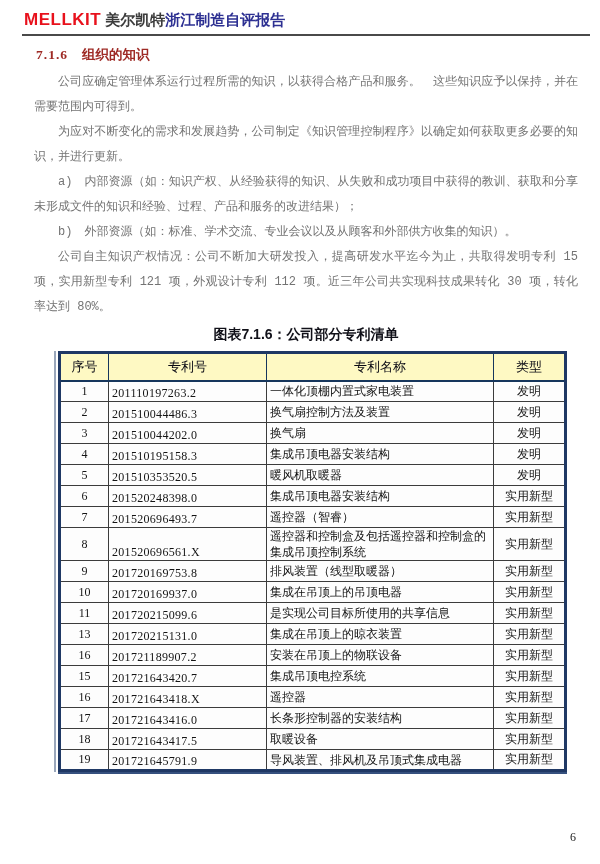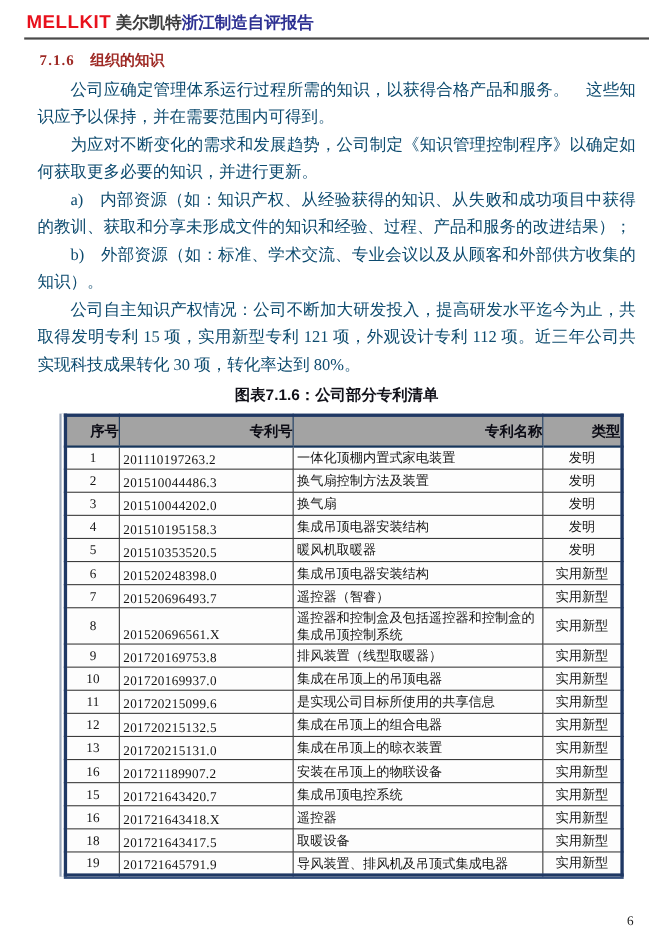--- a/index.html
+++ b/index.html
@@ -31,49 +31,50 @@
 
   
   .section-heading {
     margin: 10px 0 6px 2px;
     font-size: 13.5px; font-weight: bold; color: #9e2a25;
   }
   .section-heading .sec-no { margin-right: 14px; letter-spacing: 1px; }
 
   
   .body-text p {
-    font-size: 15px; line-height: 25px;
+    font-size: 12px; line-height: 25px;
     text-align: justify; text-indent: 2em;
-    color: #0c4a6e;
+    color: #737373;
+    font-family: Liberation Mono, monospace;
   }
 
   
   .table-caption {
     text-align: center; font-weight: bold;
     font-size: 14px; color: #101018;
     margin: 6px 0 7px 0;
     font-family: "Liberation Sans", "DejaVu Sans", sans-serif;
   }
 
   
   .table-wrap { margin-left: 24px; }
   table.patent {
     border-collapse: collapse; table-layout: fixed;
     width: 506px;
     border: 3px solid #1f3864;
     box-shadow: -2px 0 0 #ffffff, -4px 0 0 #9aa7bb, 0 2px 0 #35507e;
     background: #fdfdfd;
   }
   table.patent th {
-    background: #a3a3a3;
+    background: #fef9c3;
     border: 1px solid #16365c;
     border-bottom: 2px solid #16365c;
     height: 28px;
-    font-size: 13px; font-weight: bold; color: #0a0a14;
-    text-align: right;
+    font-size: 13px; font-weight: normal; color: #0a0a14;
+    text-align: center;
   }
   table.patent td {
     border: 1px solid #3c3c3c;
     height: 21px;
     font-size: 12px; color: #141414;
     padding: 0 3px;
     overflow: hidden;
   }
   td.c-seq  { text-align: center; font-family: "Liberation Serif", serif; }
   td.c-no   { text-align: left; font-family: "Liberation Serif", serif; letter-spacing: 0.3px; vertical-align: bottom; padding-bottom: 2px; }
@@ -187,26 +188,20 @@
     <td class="c-name">集成在吊顶上的吊顶电器</td>
     <td class="c-type">实用新型</td>
   </tr>
           <tr>
     <td class="c-seq">11</td>
     <td class="c-no">201720215099.6</td>
     <td class="c-name">是实现公司目标所使用的共享信息</td>
     <td class="c-type">实用新型</td>
   </tr>
           <tr>
-    <td class="c-seq">12</td>
-    <td class="c-no">201720215132.5</td>
-    <td class="c-name">集成在吊顶上的组合电器</td>
-    <td class="c-type">实用新型</td>
-  </tr>
-          <tr>
     <td class="c-seq">13</td>
     <td class="c-no">201720215131.0</td>
     <td class="c-name">集成在吊顶上的晾衣装置</td>
     <td class="c-type">实用新型</td>
   </tr>
           <tr>
     <td class="c-seq">16</td>
     <td class="c-no">201721189907.2</td>
     <td class="c-name">安装在吊顶上的物联设备</td>
     <td class="c-type">实用新型</td>
@@ -217,20 +212,26 @@
     <td class="c-name">集成吊顶电控系统</td>
     <td class="c-type">实用新型</td>
   </tr>
           <tr>
     <td class="c-seq">16</td>
     <td class="c-no">201721643418.X</td>
     <td class="c-name">遥控器</td>
     <td class="c-type">实用新型</td>
   </tr>
           <tr>
+    <td class="c-seq">17</td>
+    <td class="c-no">201721643416.0</td>
+    <td class="c-name">长条形控制器的安装结构</td>
+    <td class="c-type">实用新型</td>
+  </tr>
+          <tr>
     <td class="c-seq">18</td>
     <td class="c-no">201721643417.5</td>
     <td class="c-name">取暖设备</td>
     <td class="c-type">实用新型</td>
   </tr>
           <tr>
     <td class="c-seq">19</td>
     <td class="c-no">201721645791.9</td>
     <td class="c-name">导风装置、排风机及吊顶式集成电器</td>
     <td class="c-type">实用新型</td>

